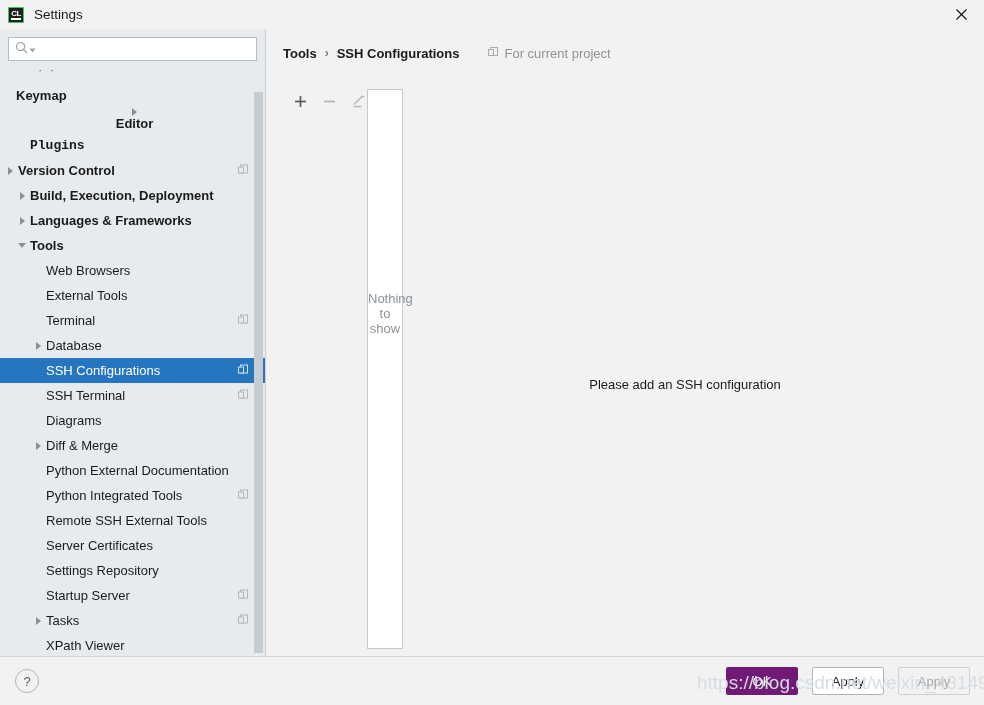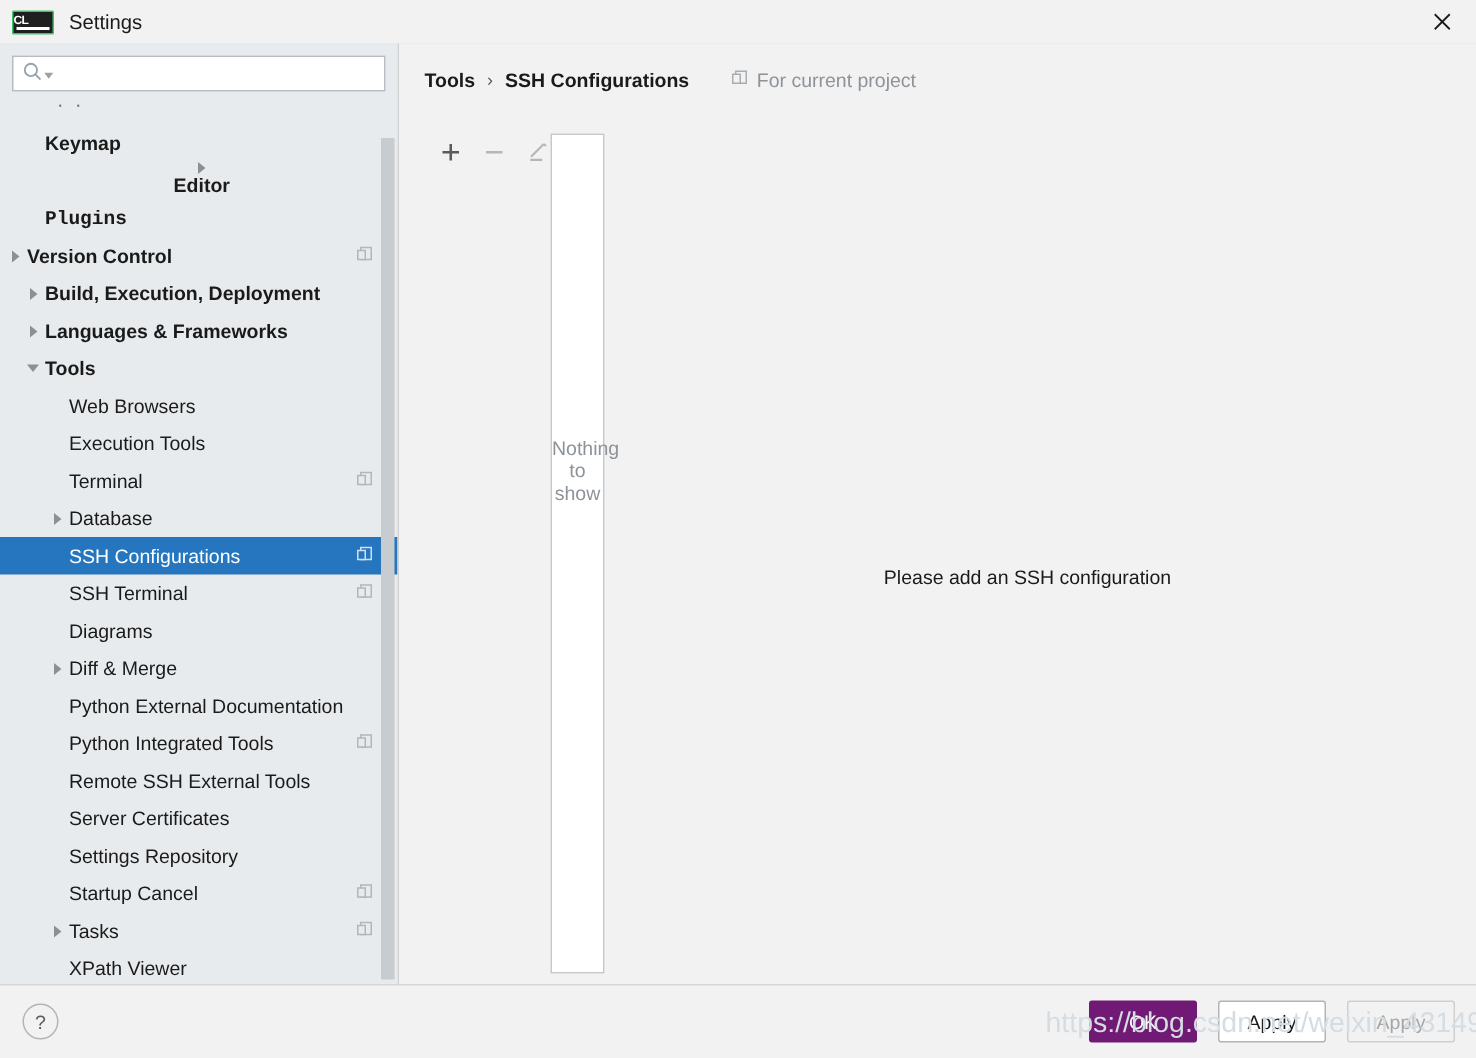--- a/index.html
+++ b/index.html
@@ -21,32 +21,32 @@
   
   .titlebar {
     height: 29px;
     background: #f2f2f2;
     border-bottom: 1px solid #e0e0e0;
     display: flex;
     align-items: center;
     position: relative;
   }
   .app-icon {
-    width: 28px;
+    width: 16px;
     height: 16px;
     margin-left: 8px;
     background: #1f1f1f;
     border: 1.5px solid #3ec46d;
     box-sizing: border-box;
     border-radius: 1px;
     color: #ffffff;
     font-size: 8px;
     font-weight: bold;
     line-height: 9px;
-    text-align: left;
+    text-align: center;
     font-family: "Liberation Sans", sans-serif;
     letter-spacing: -0.5px;
     position: relative;
     overflow: hidden;
   }
   .app-icon .cl { display:block; margin-top:1px; }
   .app-icon .bar {
     position: absolute;
     left: 2px; right: 2px; bottom: 2px;
     height: 2px;
@@ -375,21 +375,21 @@
         </span>
         <input class="search-input" type="text" value="" placeholder="" style="">
       </div>
     </div>
 
     <div class="tree">
       <div class="dots-row">
         <span>· ·</span>
       </div>
       <div class="tree-inner">
-          <div class="tree-row bold" style="padding-left: 14px;">
+          <div class="tree-row bold" style="">
             <span class="arrow"></span>
             <span class="label">Keymap</span>
           </div>
           <div class="tree-row bold" style="padding-left: 14px; flex-direction: column;">
             <span class="arrow">
               <span class="tri"></span>
             </span>
             <span class="label">Editor</span>
           </div>
           <div class="tree-row bold" style="padding-left: 14px; font-family: Liberation Mono, monospace;">
@@ -423,21 +423,21 @@
               <span class="tri open"></span>
             </span>
             <span class="label">Tools</span>
           </div>
           <div class="tree-row" style="padding-left: 30px;">
             <span class="arrow"></span>
             <span class="label">Web Browsers</span>
           </div>
           <div class="tree-row" style="padding-left: 30px;">
             <span class="arrow"></span>
-            <span class="label">Execution Tools</span>
+            <span class="label">External Tools</span>
           </div>
           <div class="tree-row" style="padding-left: 30px;">
             <span class="arrow"></span>
             <span class="label">Terminal</span>
             <span class="proj-icon"><svg width="12" height="12" viewBox="0 0 12 12">
                 <rect x="3.5" y="1.5" width="7" height="8" fill="none" stroke="#b0b6bb" stroke-width="1"></rect>
                 <rect x="1.5" y="3.5" width="5" height="6" fill="#e8ebed" stroke="#b0b6bb" stroke-width="1"></rect>
               </svg></span>
           </div>
           <div class="tree-row" style="padding-left: 30px;">
@@ -491,21 +491,21 @@
           <div class="tree-row" style="padding-left: 30px;">
             <span class="arrow"></span>
             <span class="label">Server Certificates</span>
           </div>
           <div class="tree-row" style="padding-left: 30px;">
             <span class="arrow"></span>
             <span class="label">Settings Repository</span>
           </div>
           <div class="tree-row" style="padding-left: 30px;">
             <span class="arrow"></span>
-            <span class="label">Startup Cancel</span>
+            <span class="label">Startup Server</span>
             <span class="proj-icon"><svg width="12" height="12" viewBox="0 0 12 12">
                 <rect x="3.5" y="1.5" width="7" height="8" fill="none" stroke="#b0b6bb" stroke-width="1"></rect>
                 <rect x="1.5" y="3.5" width="5" height="6" fill="#e8ebed" stroke="#b0b6bb" stroke-width="1"></rect>
               </svg></span>
           </div>
           <div class="tree-row" style="padding-left: 30px;">
             <span class="arrow">
               <span class="tri"></span>
             </span>
             <span class="label">Tasks</span>

